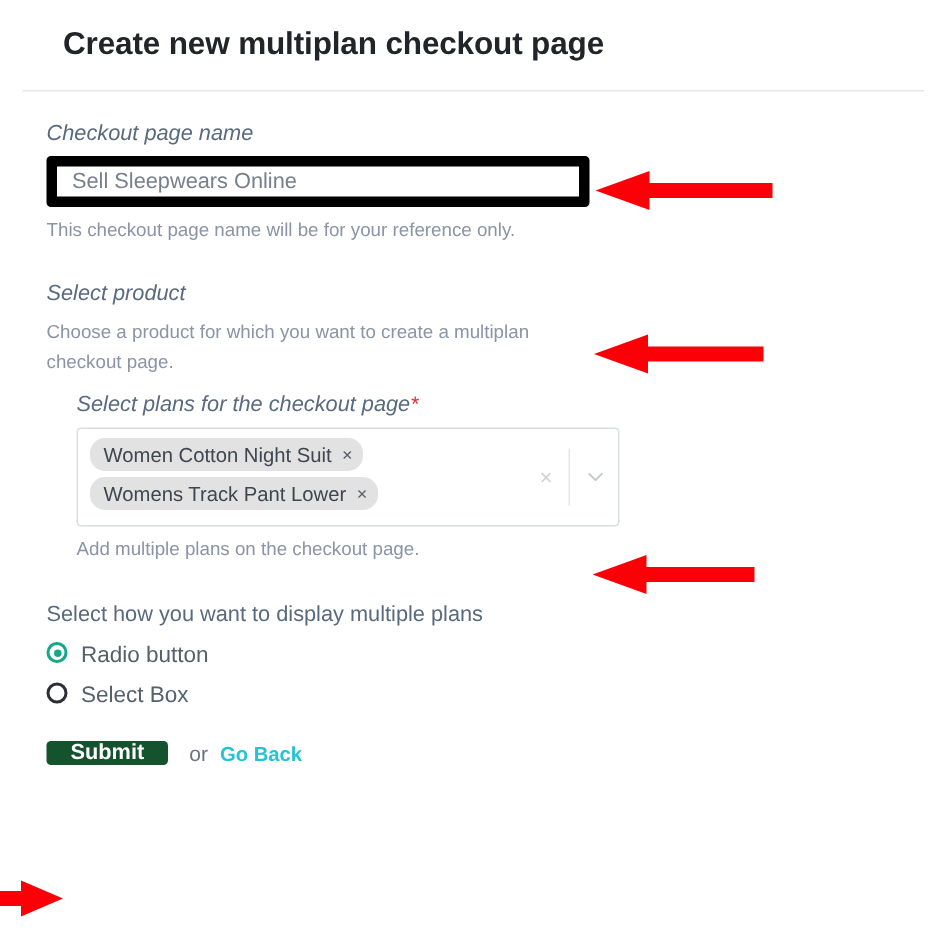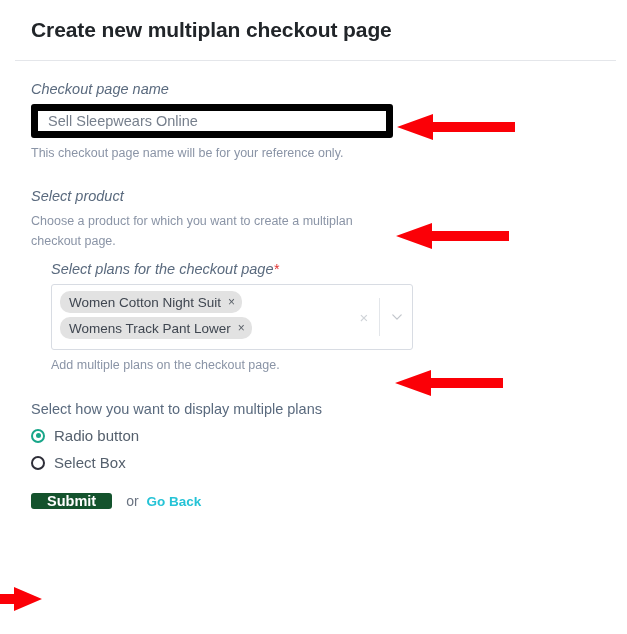--- a/index.html
+++ b/index.html
@@ -12,21 +12,21 @@
     height: 634px;
     position: relative;
     font-family: "Liberation Sans", sans-serif;
     color: #3c4858;
     overflow: hidden;
   }
 
   
   .page-title {
     position: absolute;
-    left: 31px;
+    left: 42px;
     top: 18px;
     font-size: 21px;
     font-weight: bold;
     color: #212529;
     letter-spacing: -0.1px;
     white-space: nowrap;
   }
   .header-divider {
     position: absolute;
     left: 15px;
@@ -160,21 +160,21 @@
   }
 
   
   .radio-heading {
     font-size: 14.5px;
     color: #5a6a7e;
     margin-bottom: 10px;
   }
   .radio-row {
     display: flex;
-    align-items: center;
+    align-items: flex-start;
     margin-bottom: 10px;
     cursor: pointer;
   }
   .radio-mark {
     width: 14px; height: 14px;
     border-radius: 50%;
     border: 2px solid #2e2e38;
     box-sizing: border-box;
     margin-right: 9px;
     position: relative;

